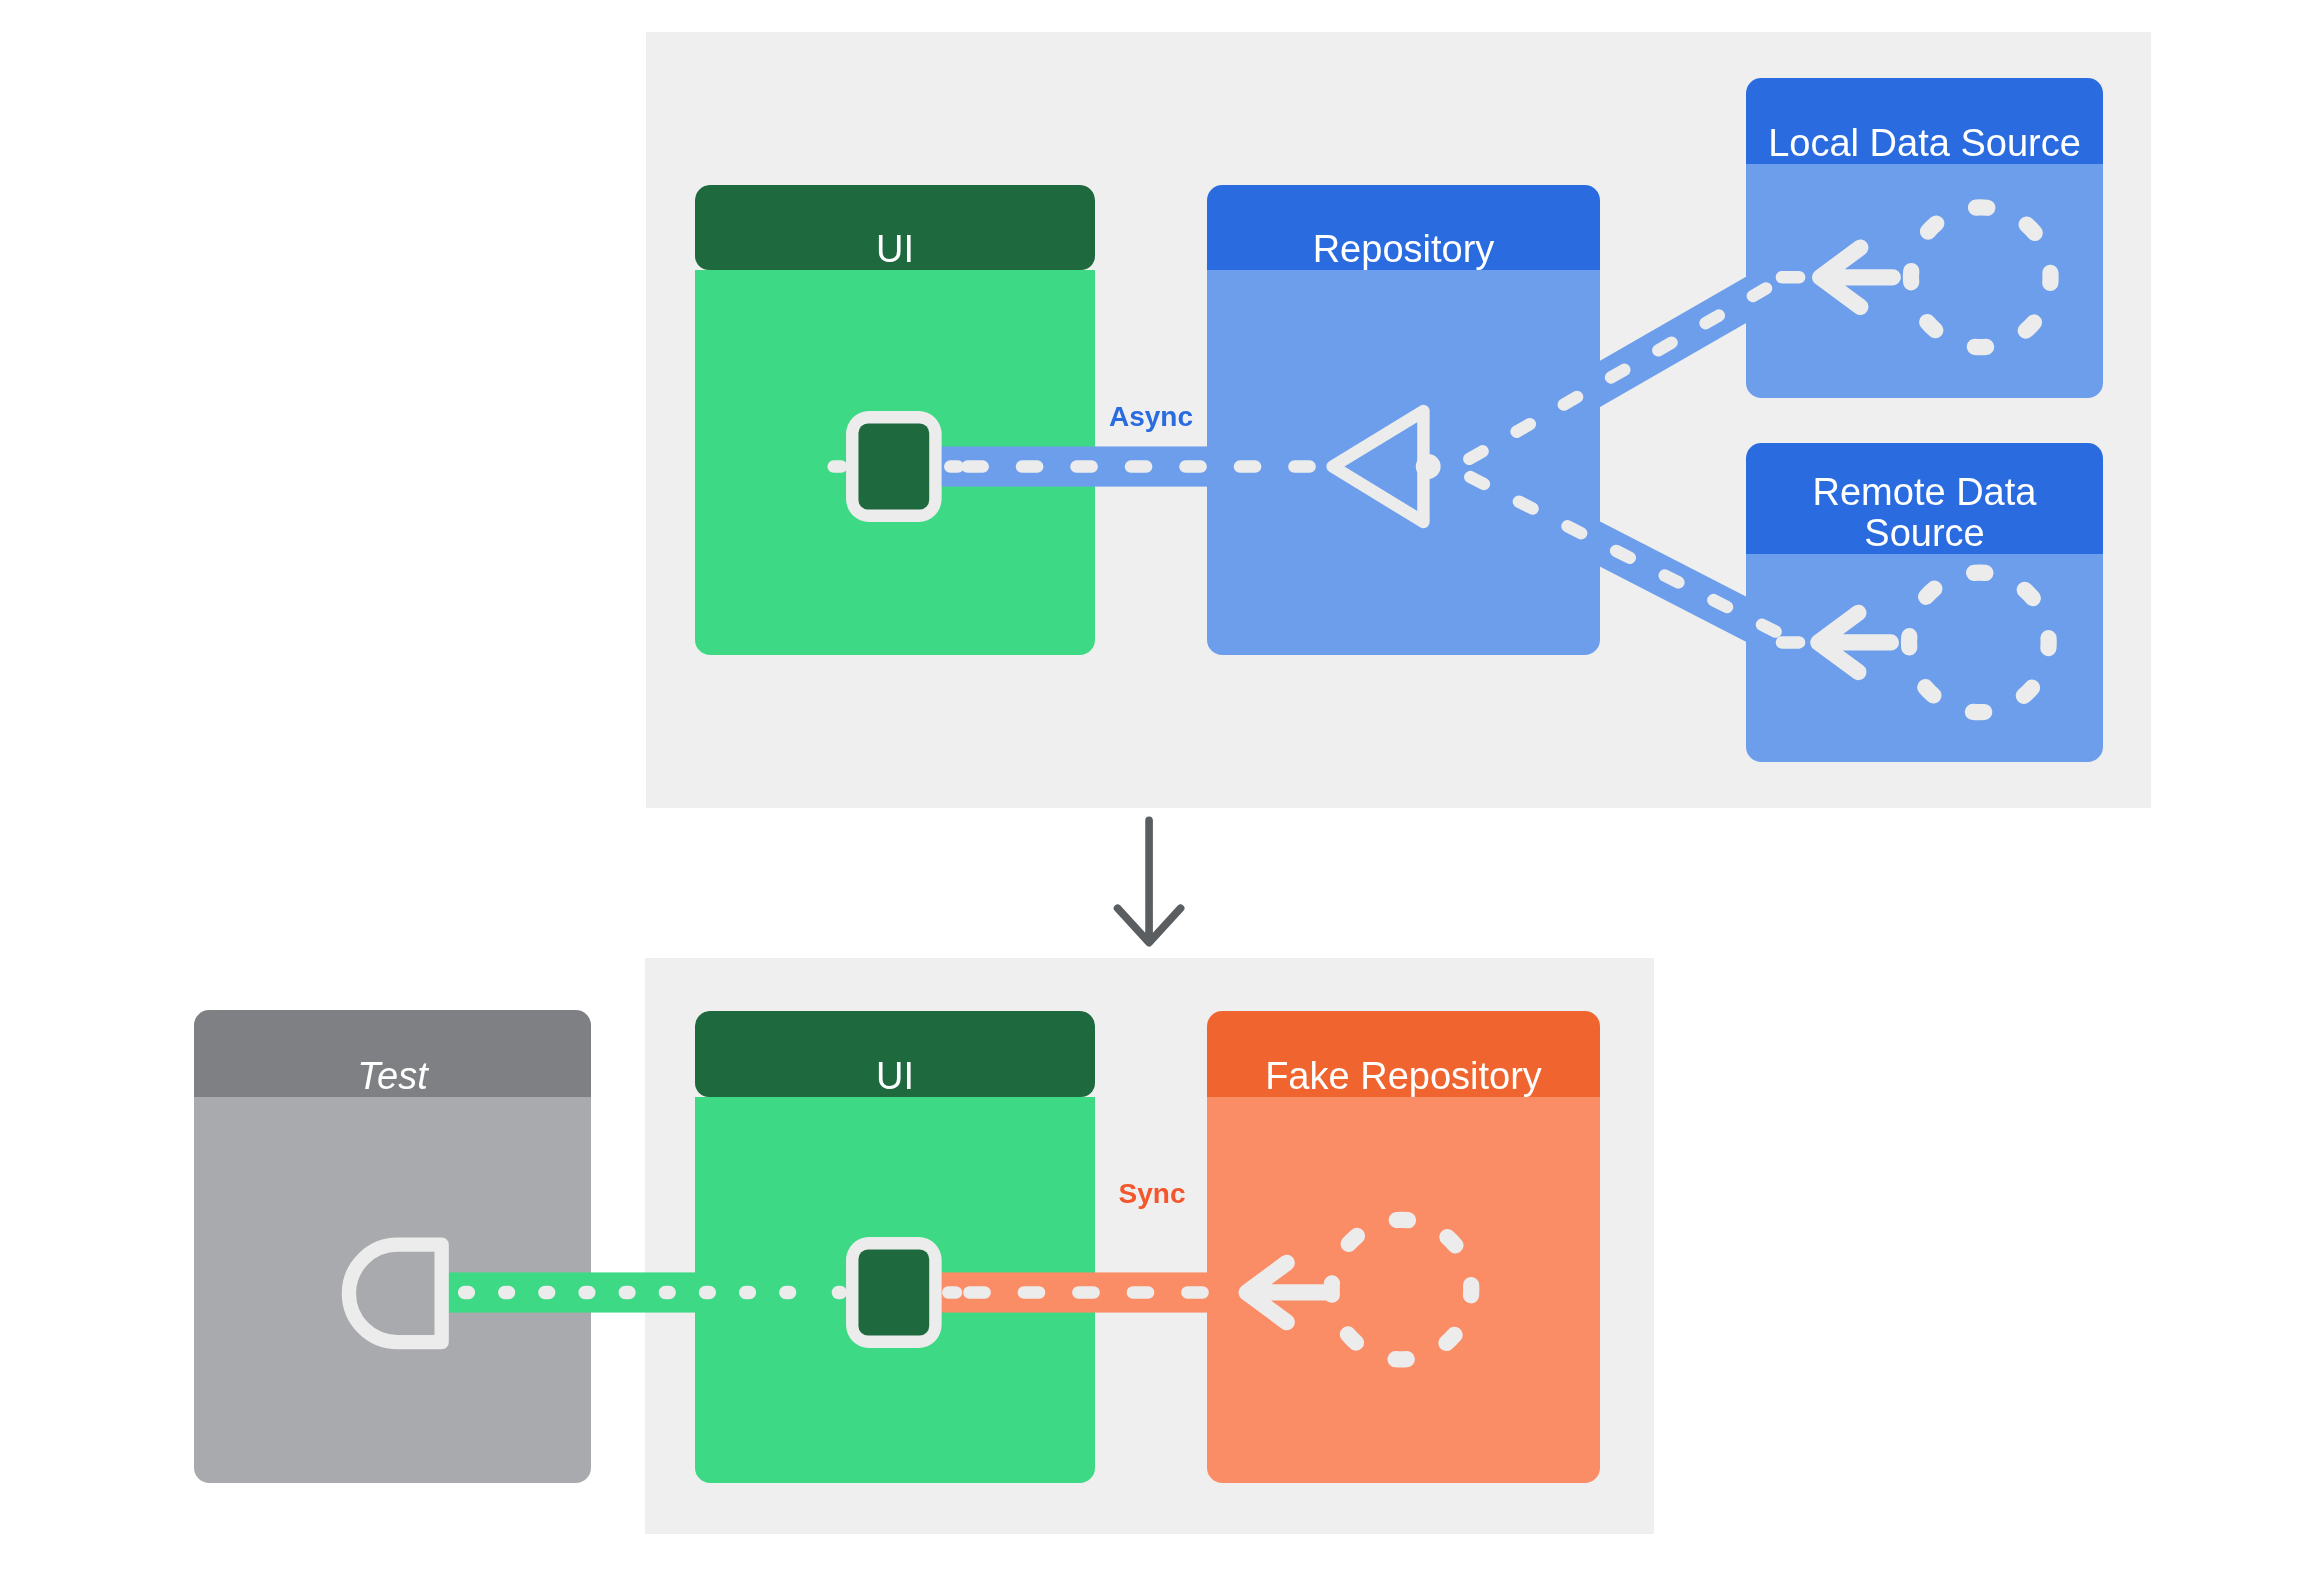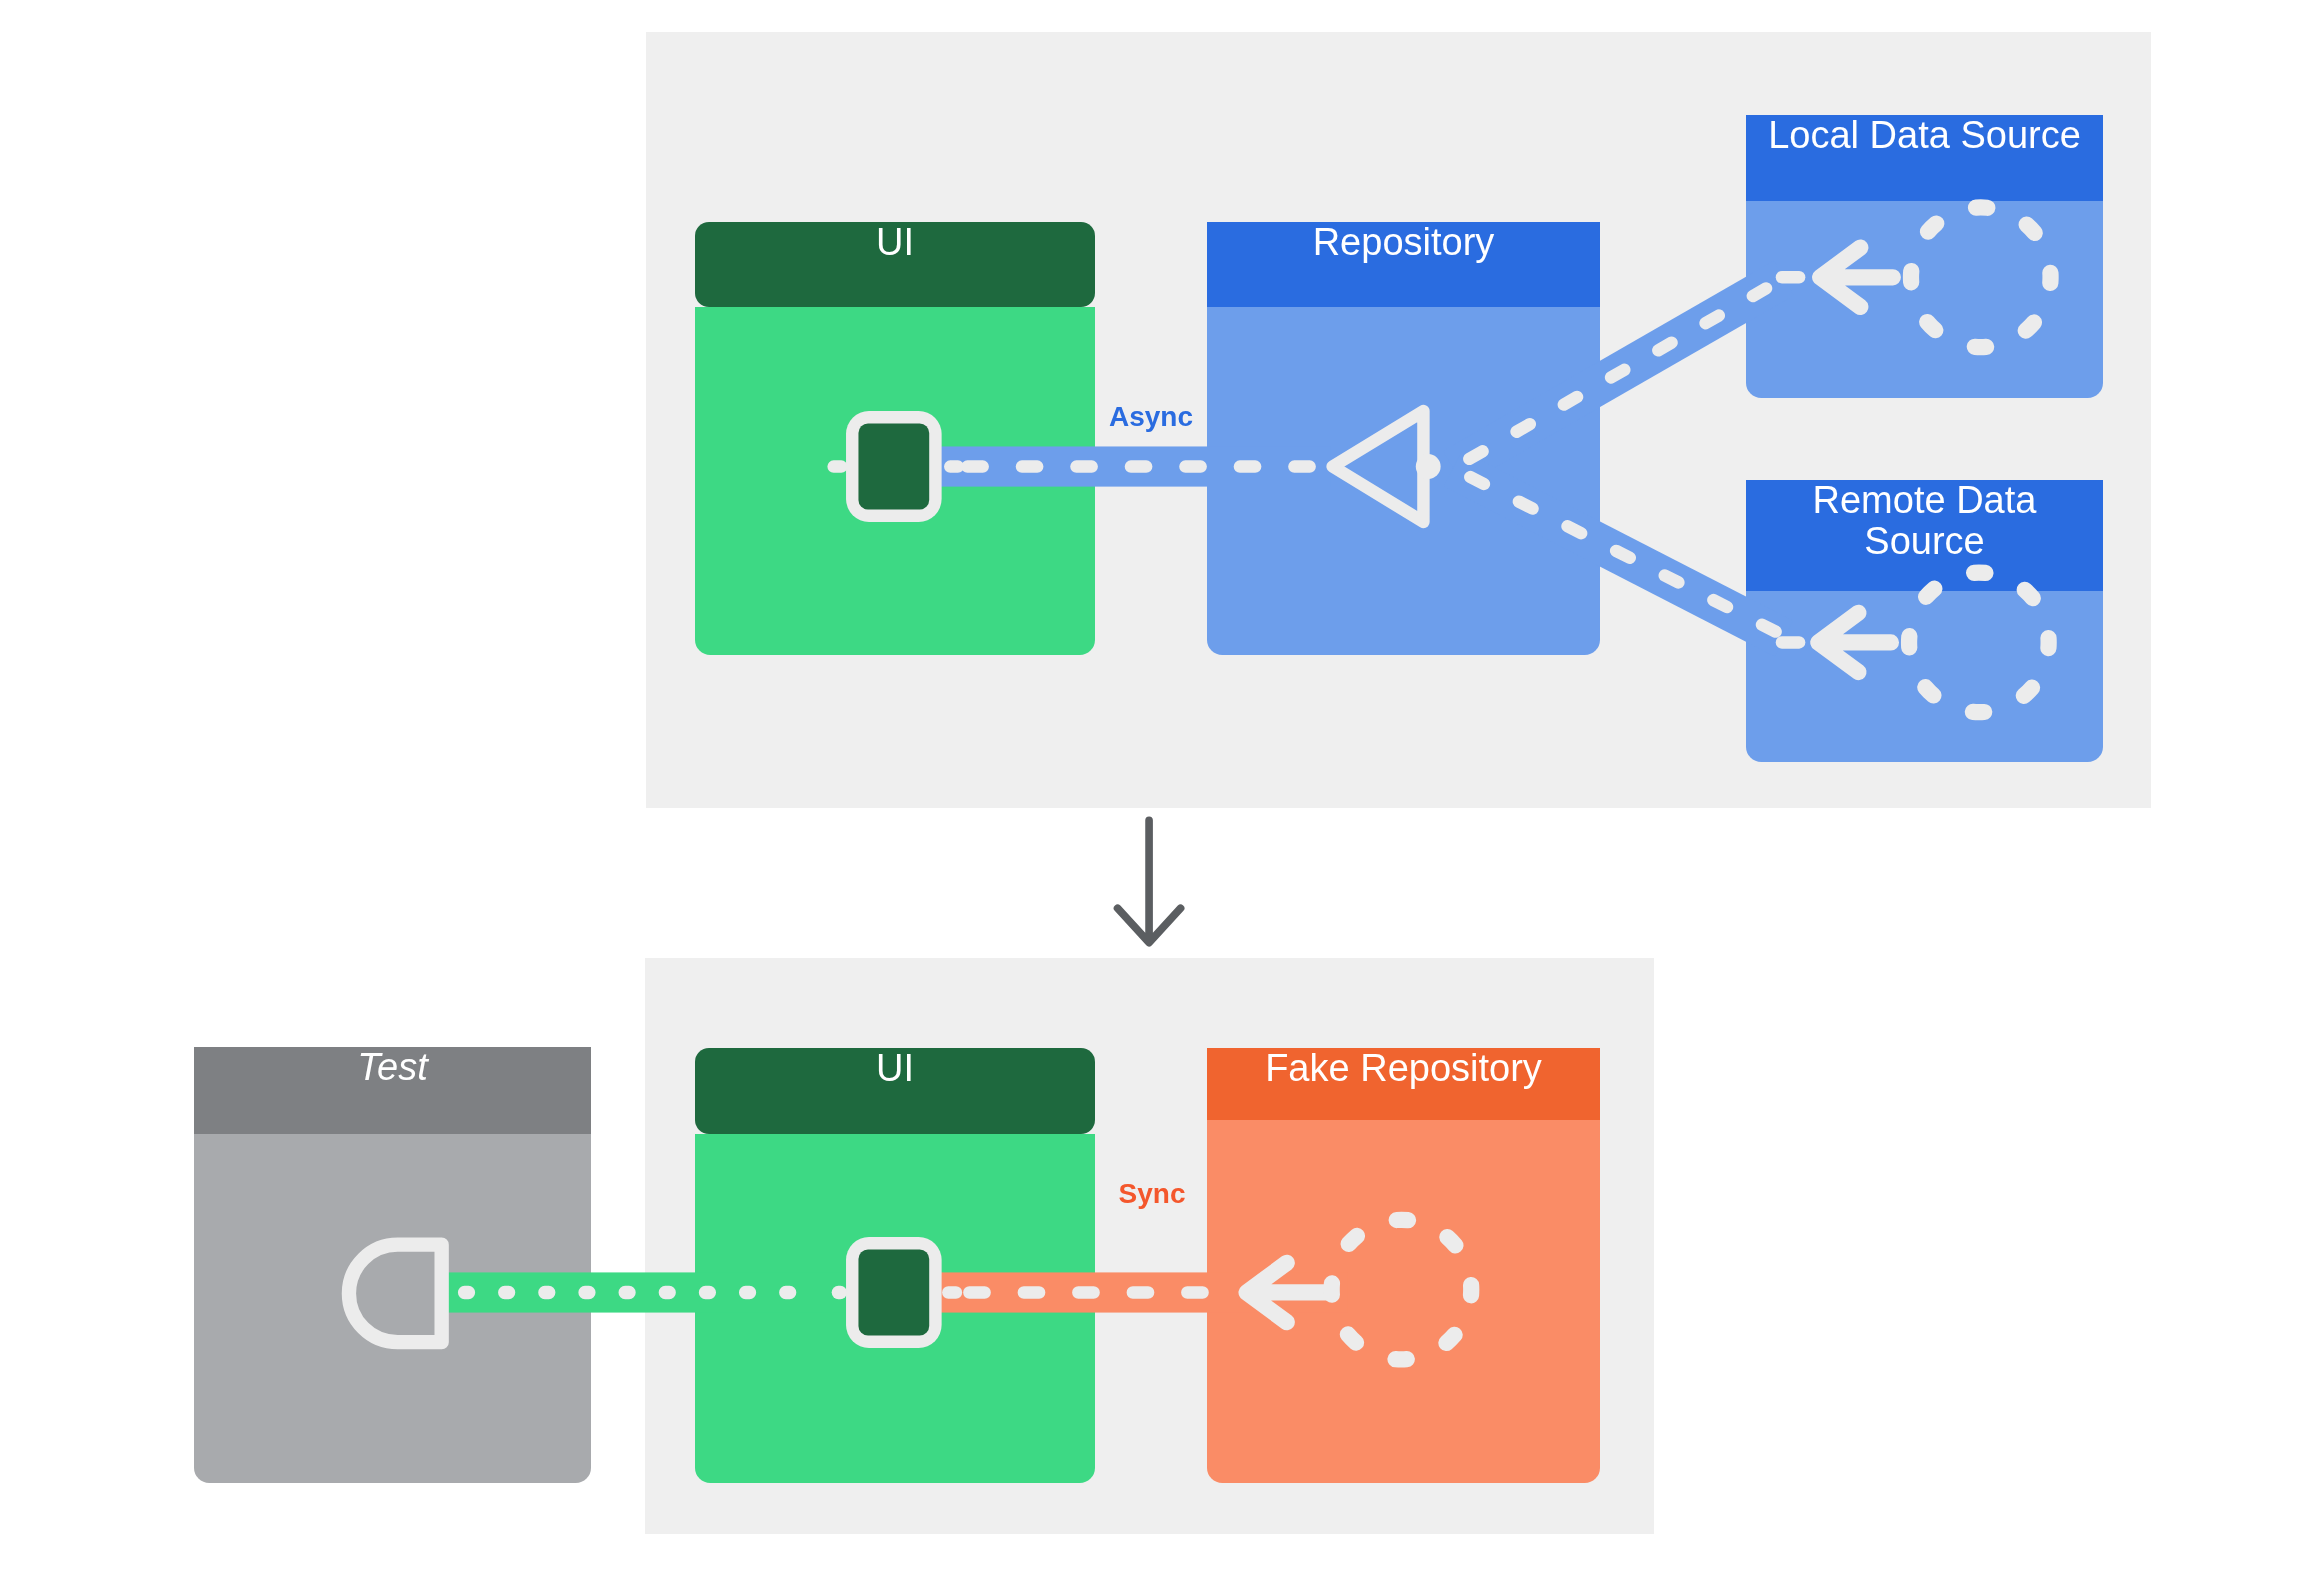--- a/index.html
+++ b/index.html
@@ -9,22 +9,22 @@
     --gray-header:#7e8083;  --gray-body:#a8aaad;
     --section-bg:#efefef;   --stroke-white:#ececec;
     --async-blue:#2a6ce0;   --sync-orange:#f4572c;
     --down-arrow:#5b5e61;   --page-bg:#ffffff;
   }
   html,body{margin:0;padding:0;background:var(--page-bg);}
   .page{position:relative;width:2323px;height:1586px;background:var(--page-bg);
         font-family:"Liberation Sans", sans-serif;overflow:hidden;}
   .section{position:absolute;background:var(--section-bg);}
   .card{position:absolute;border-radius:15.3px;overflow:hidden;display:flex;flex-direction:column;}
-  .card-header{flex:0 0 auto;display:flex;align-items:flex-start;justify-content:center;
-               color:#fff;font-size:38px;line-height:1.08;text-align:center;padding:0 9.6px;box-sizing:border-box;margin-top:37px;}
+  .card-header{flex:0 0 auto;display:flex;align-items:flex-end;justify-content:center;
+               color:#fff;font-size:38px;line-height:1.08;text-align:center;padding:0 9.6px;box-sizing:border-box;}
   .card-body{flex:1 1 auto;}
   .g .card-header{background:var(--green-header);border-radius:14px;} .g .card-body{background:var(--green-body);}
   .b .card-header{background:var(--blue-header);}  .b .card-body{background:var(--blue-body);}
   .o .card-header{background:var(--orange-header);}.o .card-body{background:var(--orange-body);}
   .gy .card-header{background:var(--gray-header);font-style:italic;} .gy .card-body{background:var(--gray-body);}
   .flow-label{position:absolute;font-size:28px;font-weight:bold;width:210px;text-align:center;}
   .flow-label.async{color:var(--async-blue);}
   .flow-label.sync{color:var(--sync-orange);}
   svg.overlay{position:absolute;left:0;top:0;pointer-events:none;}
 </style>
@@ -73,21 +73,21 @@
   </div>
 
   <div class="card g" style="left:695px;top:1011px;width:400px;height:472px;">
     <div class="card-header" style="height:86px;">
       <span>UI</span>
     </div>
     <div class="card-body"></div>
   </div>
 
   <div class="card o" style="left:1207px;top:1011px;width:393px;height:472px;">
-    <div class="card-header" style="height:72px;">
+    <div class="card-header" style="height:86px;">
       <span>Fake Repository</span>
     </div>
     <div class="card-body"></div>
   </div>
 
   <div class="flow-label async" style="left:1046px;top:401px;">Async</div>
   <div class="flow-label sync" style="left:1047px;top:1178px;">Sync</div>
 
   <svg class="overlay" width="2323" height="1586" viewBox="0 0 2430 1659">
 

